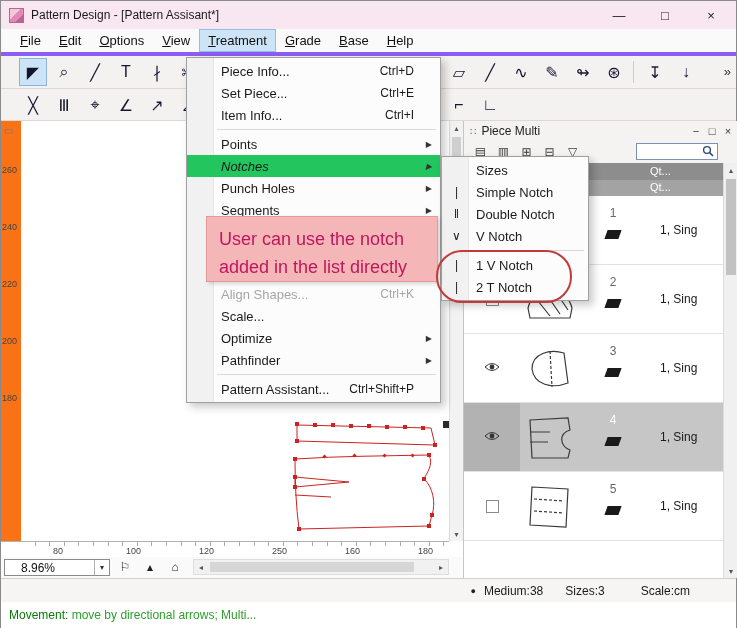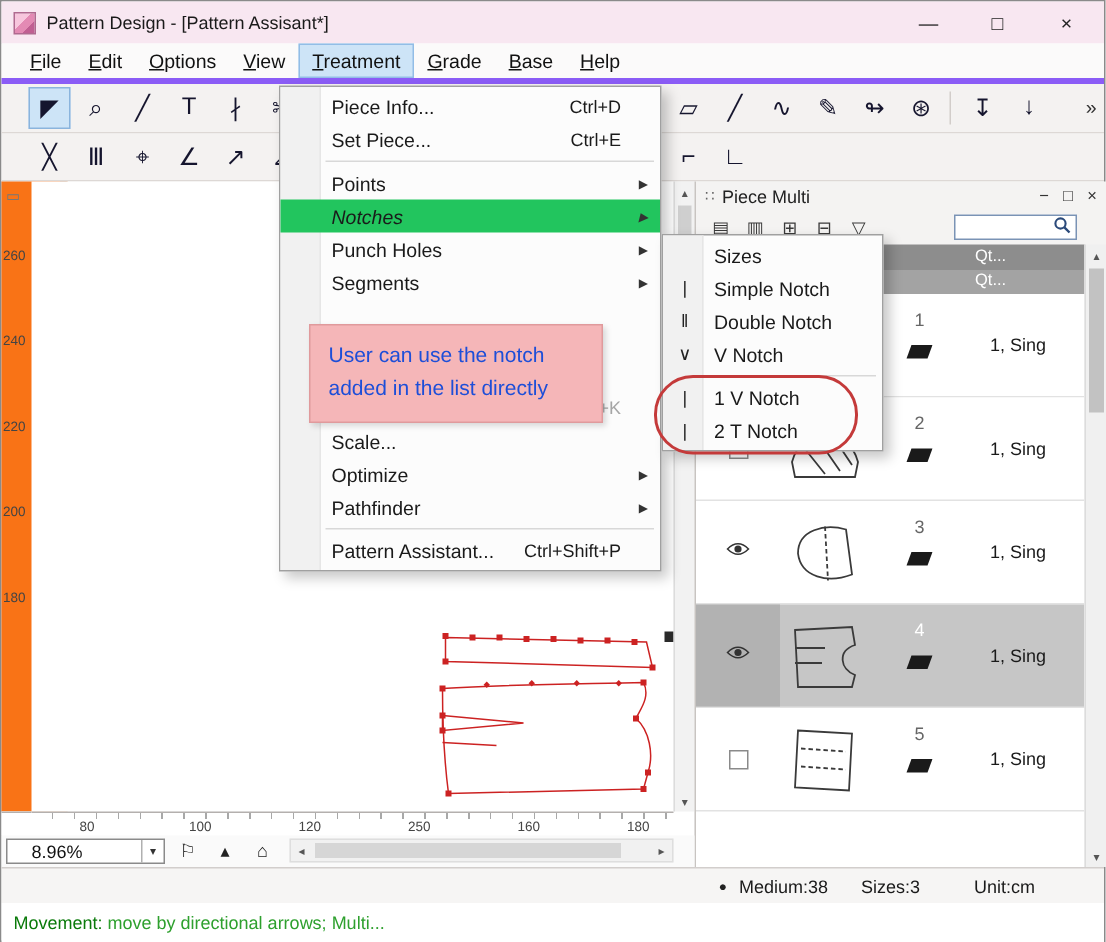--- a/index.html
+++ b/index.html
@@ -107,21 +107,21 @@
   .popup-item { position:relative; height:22px; display:flex; align-items:center; font-size:13px; color:#1a1a1a; padding-left:34px; }
   .popup-item.hl { background:#22c55e;font-style:italic; }
   .popup-item.disabled { color:#a6a6a6; }
   .mi-icon { position:absolute; left:6px; width:17px; text-align:center; font-size:12px; color:#222; }
   .mi-short { margin-left:auto; padding-right:26px; font-size:12px; }
   .mi-arrow { position:absolute; right:8px; font-size:8px; color:#333; }
   .menu-sep { height:1px; background:#d8d8d8; margin:3px 4px 3px 30px; }
   .menu-gap { height:62px; }
 
   
-  .annotation { position:absolute; left:205px; top:215px; width:196px; height:66px; background:#f5b6b8; border:1px solid #e09a9c; box-shadow:2px 2px 4px rgba(0,0,0,.15); z-index:12; padding:9px 12px; font-size:14px; line-height:1.55; color:#1d4ed8; }
+  .annotation { position:absolute; left:205px; top:215px; width:232px; height:66px; background:#f5b6b8; border:1px solid #e09a9c; box-shadow:2px 2px 4px rgba(0,0,0,.15); z-index:12; padding:9px 12px; font-size:18px; line-height:1.55; color:#be185d; }
   .red-circle { position:absolute; left:435px; top:249px; width:136px; height:53px; border:2px solid #c43a3a; border-radius:26px; z-index:13; }
 </style>
 </head>
 <body>
 
 <div class="window">
 
   <div class="titlebar">
     <div class="app-icon"></div>
     <span class="title">Pattern Design - [Pattern Assisant*]</span>
@@ -437,38 +437,43 @@
       <div class="thumb"></div>
       <div class="arr right">▸</div>
     </div>
   </div>
 
   <div class="statusbar">
     <div class="status-right" id="status-items">
       <span class="status-dot">●</span>
     <span>Medium:38</span>
         <span>Sizes:3</span>
-        <span style="margin-left: 14px;">Unit:cm</span>
+        <span style="margin-left: 14px;">Scale:cm</span>
       </div>
   </div>
   <div class="movementbar">
     <span class="mv-label">Movement:</span><span class="mv-text"> move by directional arrows; Multi...</span>
   </div>
 
   <div class="popup" id="treatment-menu">
       <div class="popup-item">
         <span class="mi-icon"></span>
         <span class="mi-label">Piece Info...</span>
         <span class="mi-short">Ctrl+D</span>
       </div>
       <div class="popup-item">
         <span class="mi-icon"></span>
         <span class="mi-label">Set Piece...</span>
         <span class="mi-short">Ctrl+E</span>
       </div>
+      <div class="popup-item">
+        <span class="mi-icon"></span>
+        <span class="mi-label">Item Info...</span>
+        <span class="mi-short">Ctrl+I</span>
+      </div>
       <div class="menu-sep"></div>
       <div class="popup-item">
         <span class="mi-icon"></span>
         <span class="mi-label">Points</span>
         <span class="mi-arrow">▶</span>
       </div>
       <div class="popup-item hl">
         <span class="mi-icon"></span>
         <span class="mi-label">Notches</span>
         <span class="mi-arrow">▶</span>

